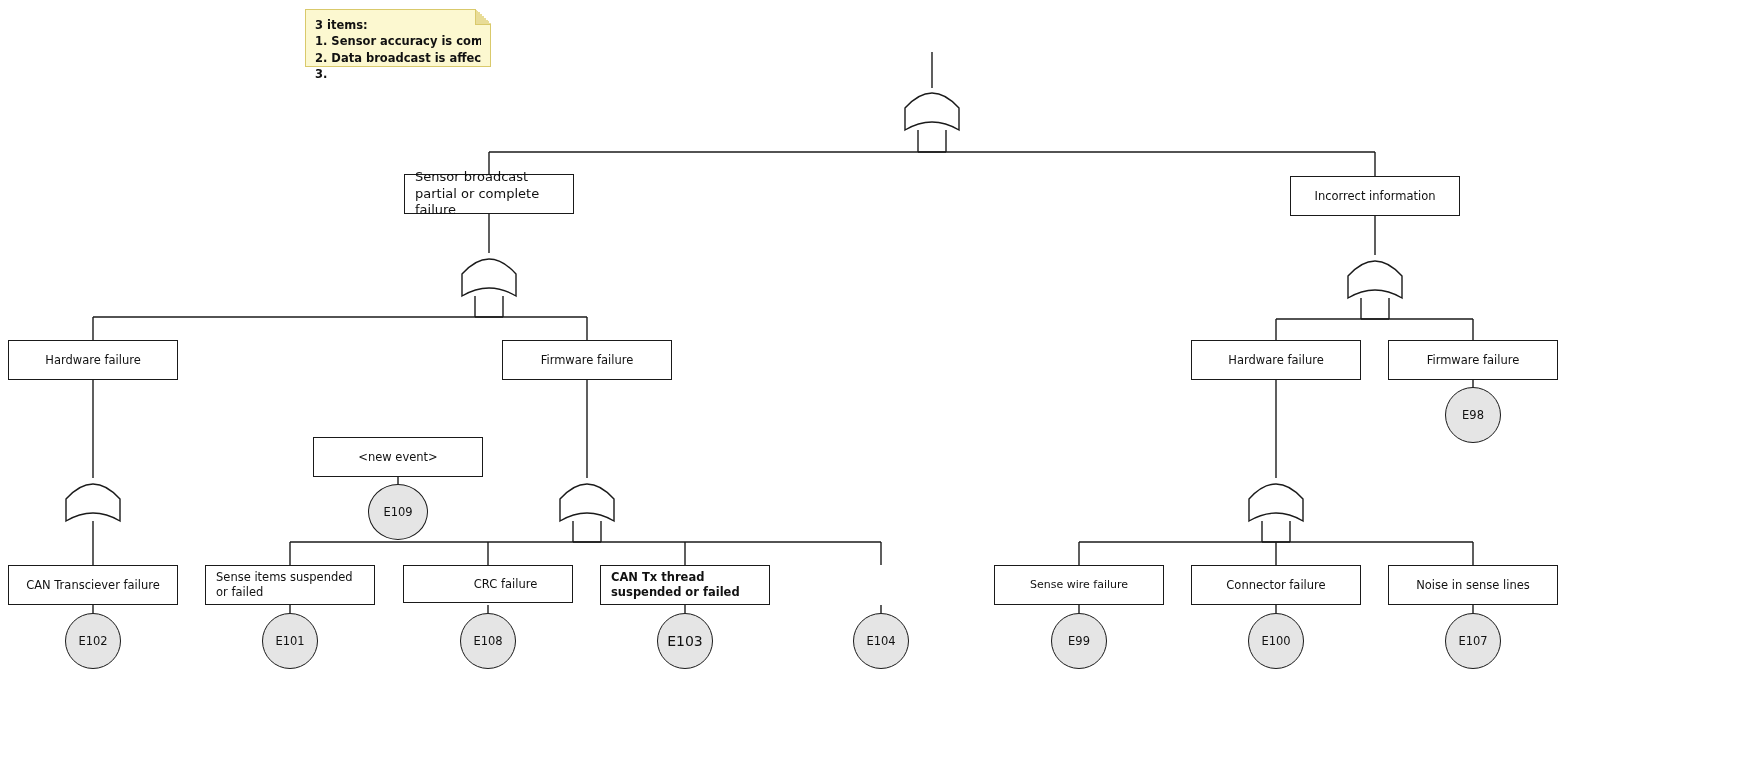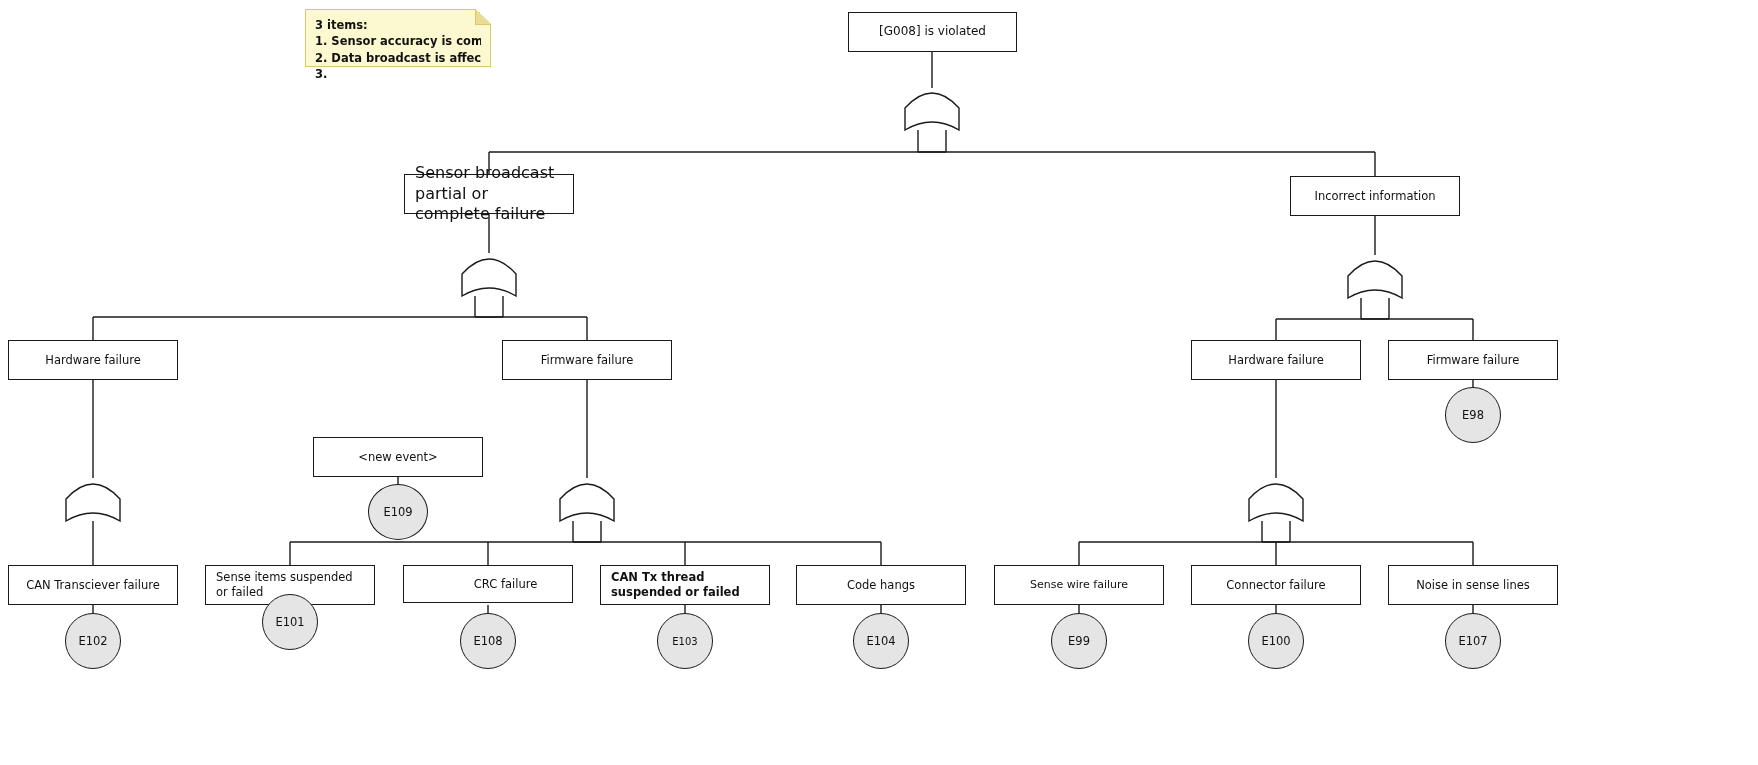--- a/index.html
+++ b/index.html
@@ -112,25 +112,22 @@
   </svg>
 
   <div class="note" style="left:305px;top:9px;width:186px;height:58px;font-size:11.5px;font-weight:bold;">
     <span class="fold"></span>
     <div>3 items:</div>
     <div>1. Sensor accuracy is compromised</div>
     <div>2. Data broadcast is affected</div>
     <div>3.</div>
   </div>
 
-  <div class="node center" style="left:848px;top:12px;width:169px;height:40px;font-size:12px;">
-    <span>[G008] is violated</span>
-  </div>
-
-  <div class="node left" style="left:404px;top:174px;width:170px;height:40px;font-size:16px;">
+
+  <div class="node left" style="left:404px;top:174px;width:170px;height:40px;font-size:13px;">
     <span>Sensor broadcast partial or complete failure</span>
   </div>
 
   <div class="node center" style="left:1290px;top:176px;width:170px;height:40px;font-size:11.5px;">
     <span>Incorrect information</span>
   </div>
 
   <div class="node center" style="left:8px;top:340px;width:170px;height:40px;font-size:11.5px;">
     <span>Hardware failure</span>
   </div>
@@ -160,23 +157,20 @@
   </div>
 
   <div class="node center" style="left:403px;top:565px;width:170px;height:38px;font-size:11.5px;padding-left:35px;">
     <span>CRC failure</span>
   </div>
 
   <div class="node left" style="left:600px;top:565px;width:170px;height:40px;font-size:11.5px;font-weight:bold;">
     <span>CAN Tx thread suspended or failed</span>
   </div>
 
-  <div class="node center" style="left:796px;top:565px;width:170px;height:40px;font-size:11.5px;">
-    <span>Code hangs</span>
-  </div>
 
   <div class="node center" style="left:994px;top:565px;width:170px;height:40px;font-size:11px;">
     <span>Sense wire failure</span>
   </div>
 
   <div class="node center" style="left:1191px;top:565px;width:170px;height:40px;font-size:11.5px;">
     <span>Connector failure</span>
   </div>
 
   <div class="node center" style="left:1388px;top:565px;width:170px;height:40px;font-size:11.5px;">
@@ -188,29 +182,29 @@
   </div>
 
   <div class="circle" style="left:368px;top:484px;width:60px;height:56px;font-size:11.5px;">
     <span>E109</span>
   </div>
 
   <div class="circle" style="left:65px;top:613px;width:56px;height:56px;font-size:11.5px;">
     <span>E102</span>
   </div>
 
-  <div class="circle" style="left:262px;top:594px;width:56px;height:56px;font-size:11.5px;">
+  <div class="circle" style="left:262px;top:613px;width:56px;height:56px;font-size:11.5px;">
     <span>E101</span>
   </div>
 
   <div class="circle" style="left:460px;top:613px;width:56px;height:56px;font-size:11.5px;">
     <span>E108</span>
   </div>
 
-  <div class="circle" style="left:657px;top:613px;width:56px;height:56px;font-size:10px;">
+  <div class="circle" style="left:657px;top:613px;width:56px;height:56px;font-size:14px;">
     <span>E103</span>
   </div>
 
   <div class="circle" style="left:853px;top:613px;width:56px;height:56px;font-size:11.5px;">
     <span>E104</span>
   </div>
 
   <div class="circle" style="left:1051px;top:613px;width:56px;height:56px;font-size:11.5px;">
     <span>E99</span>
   </div>

